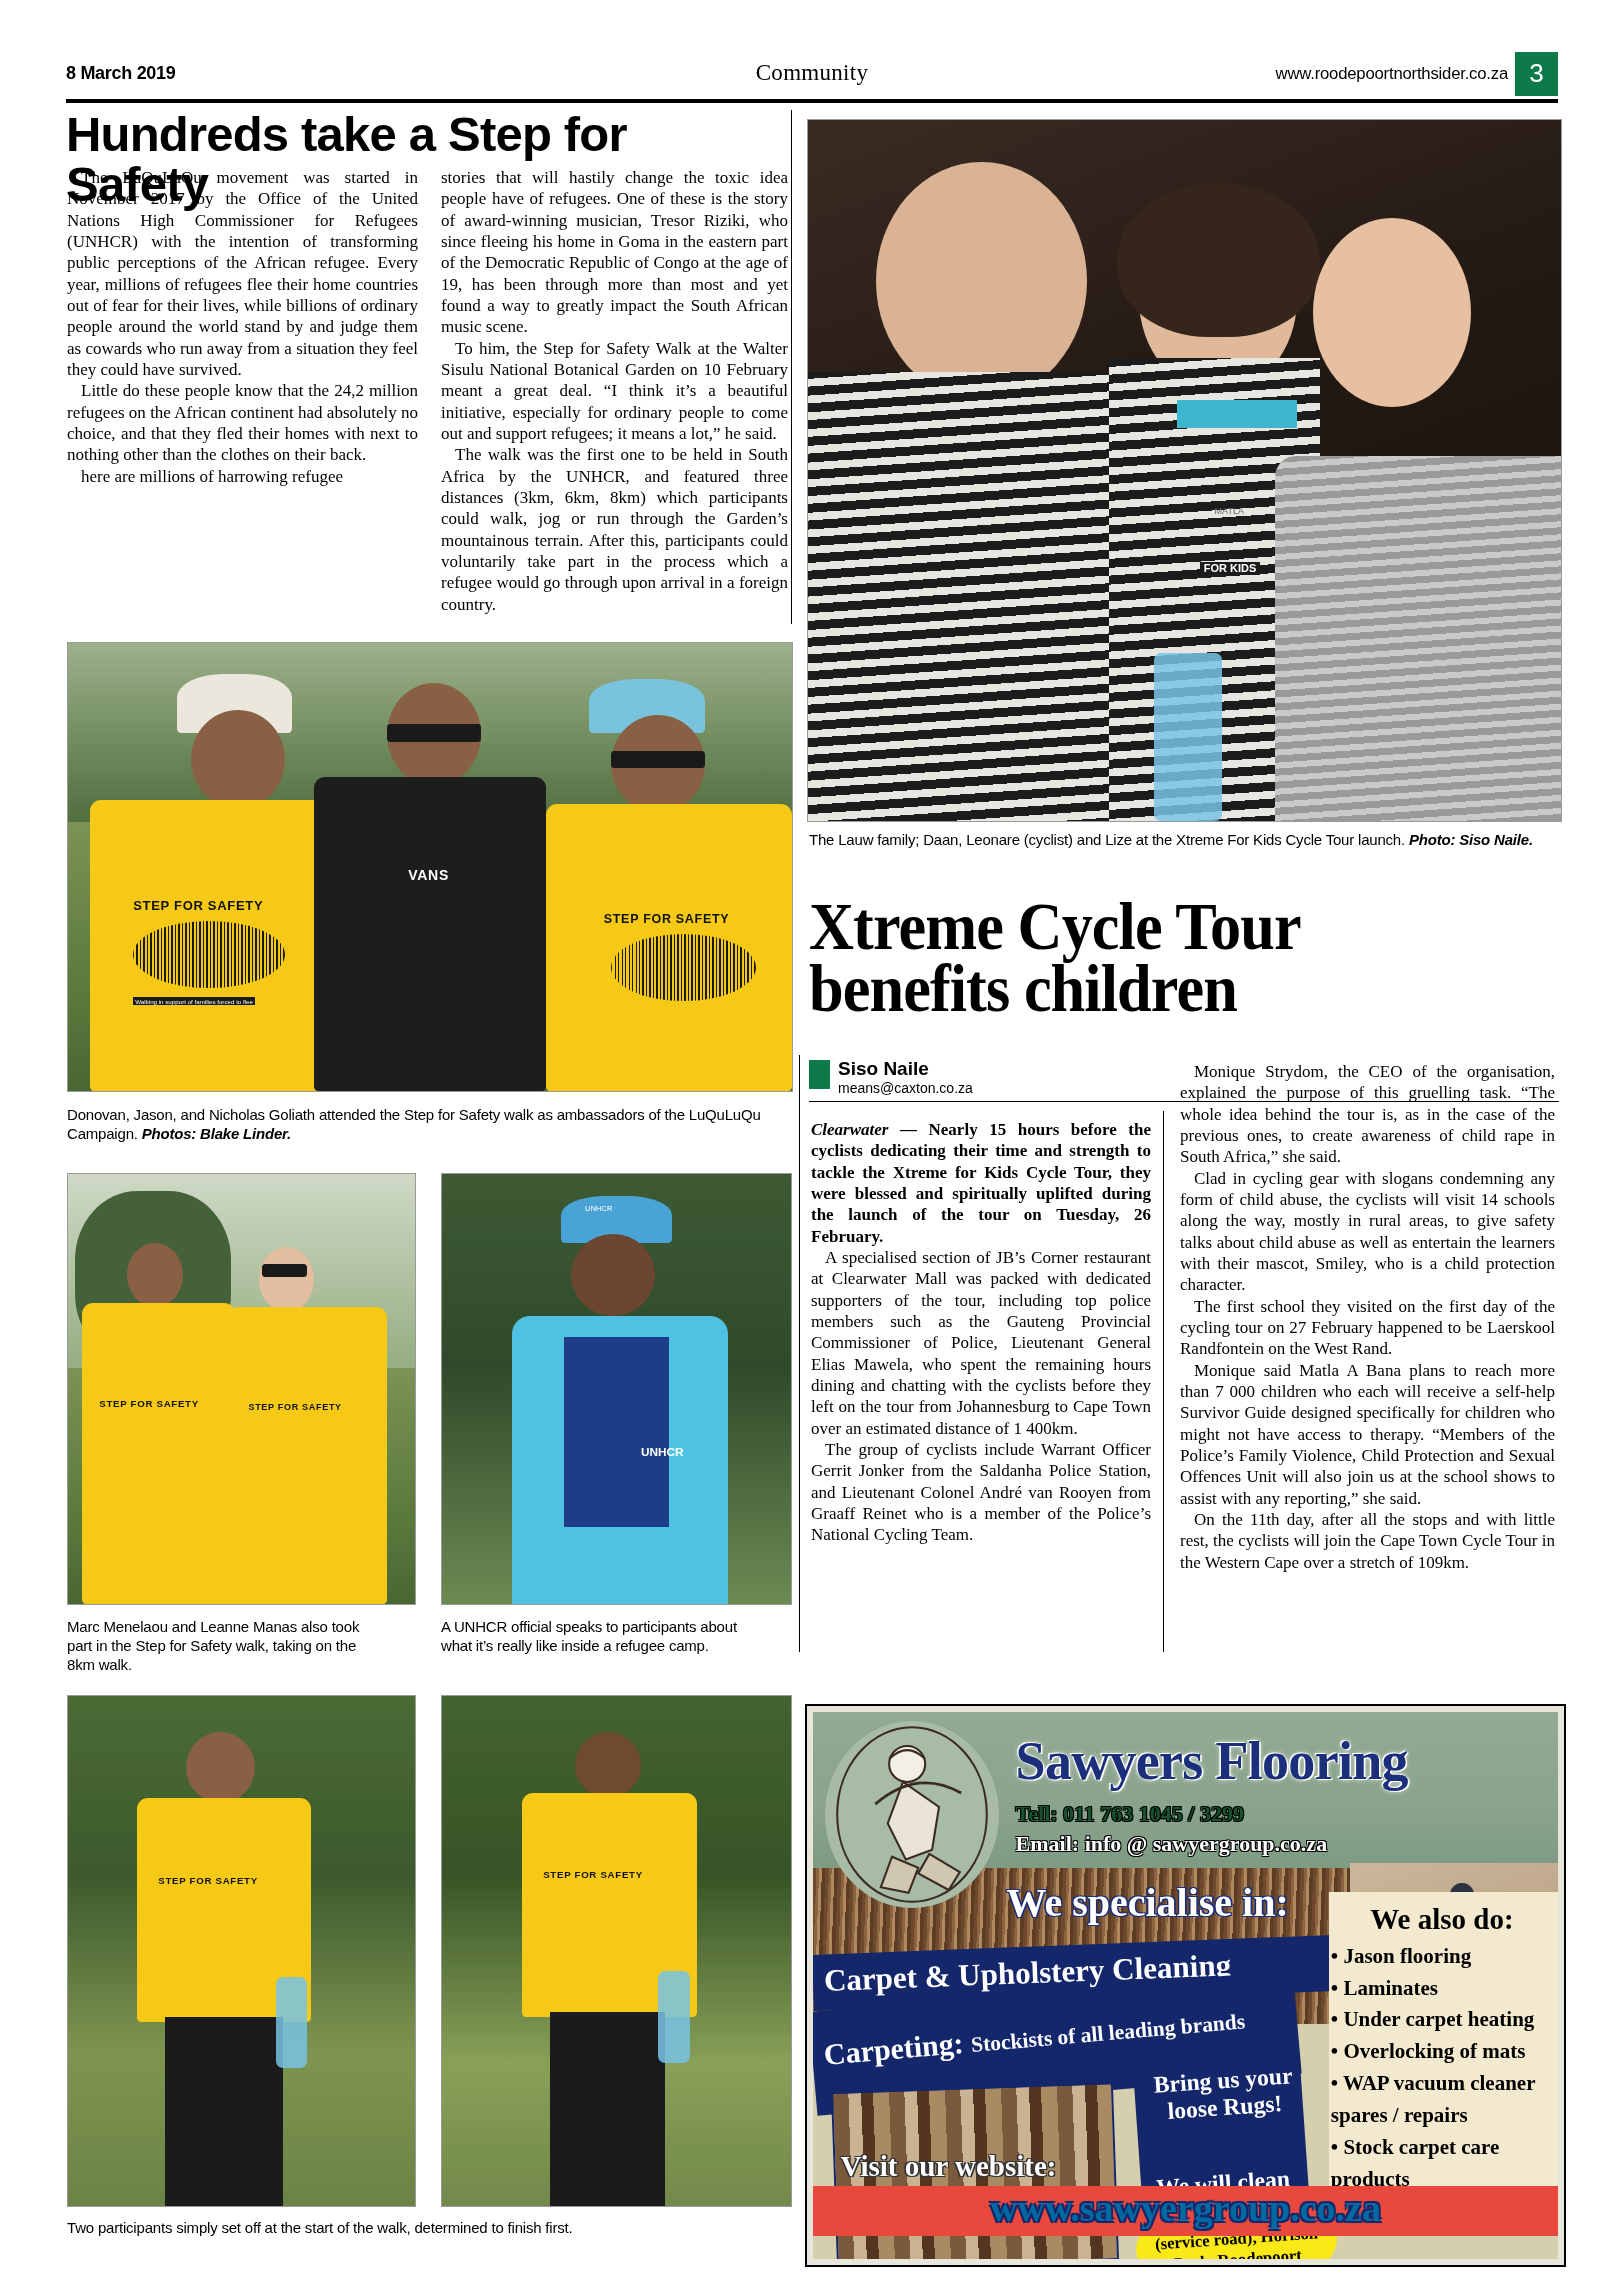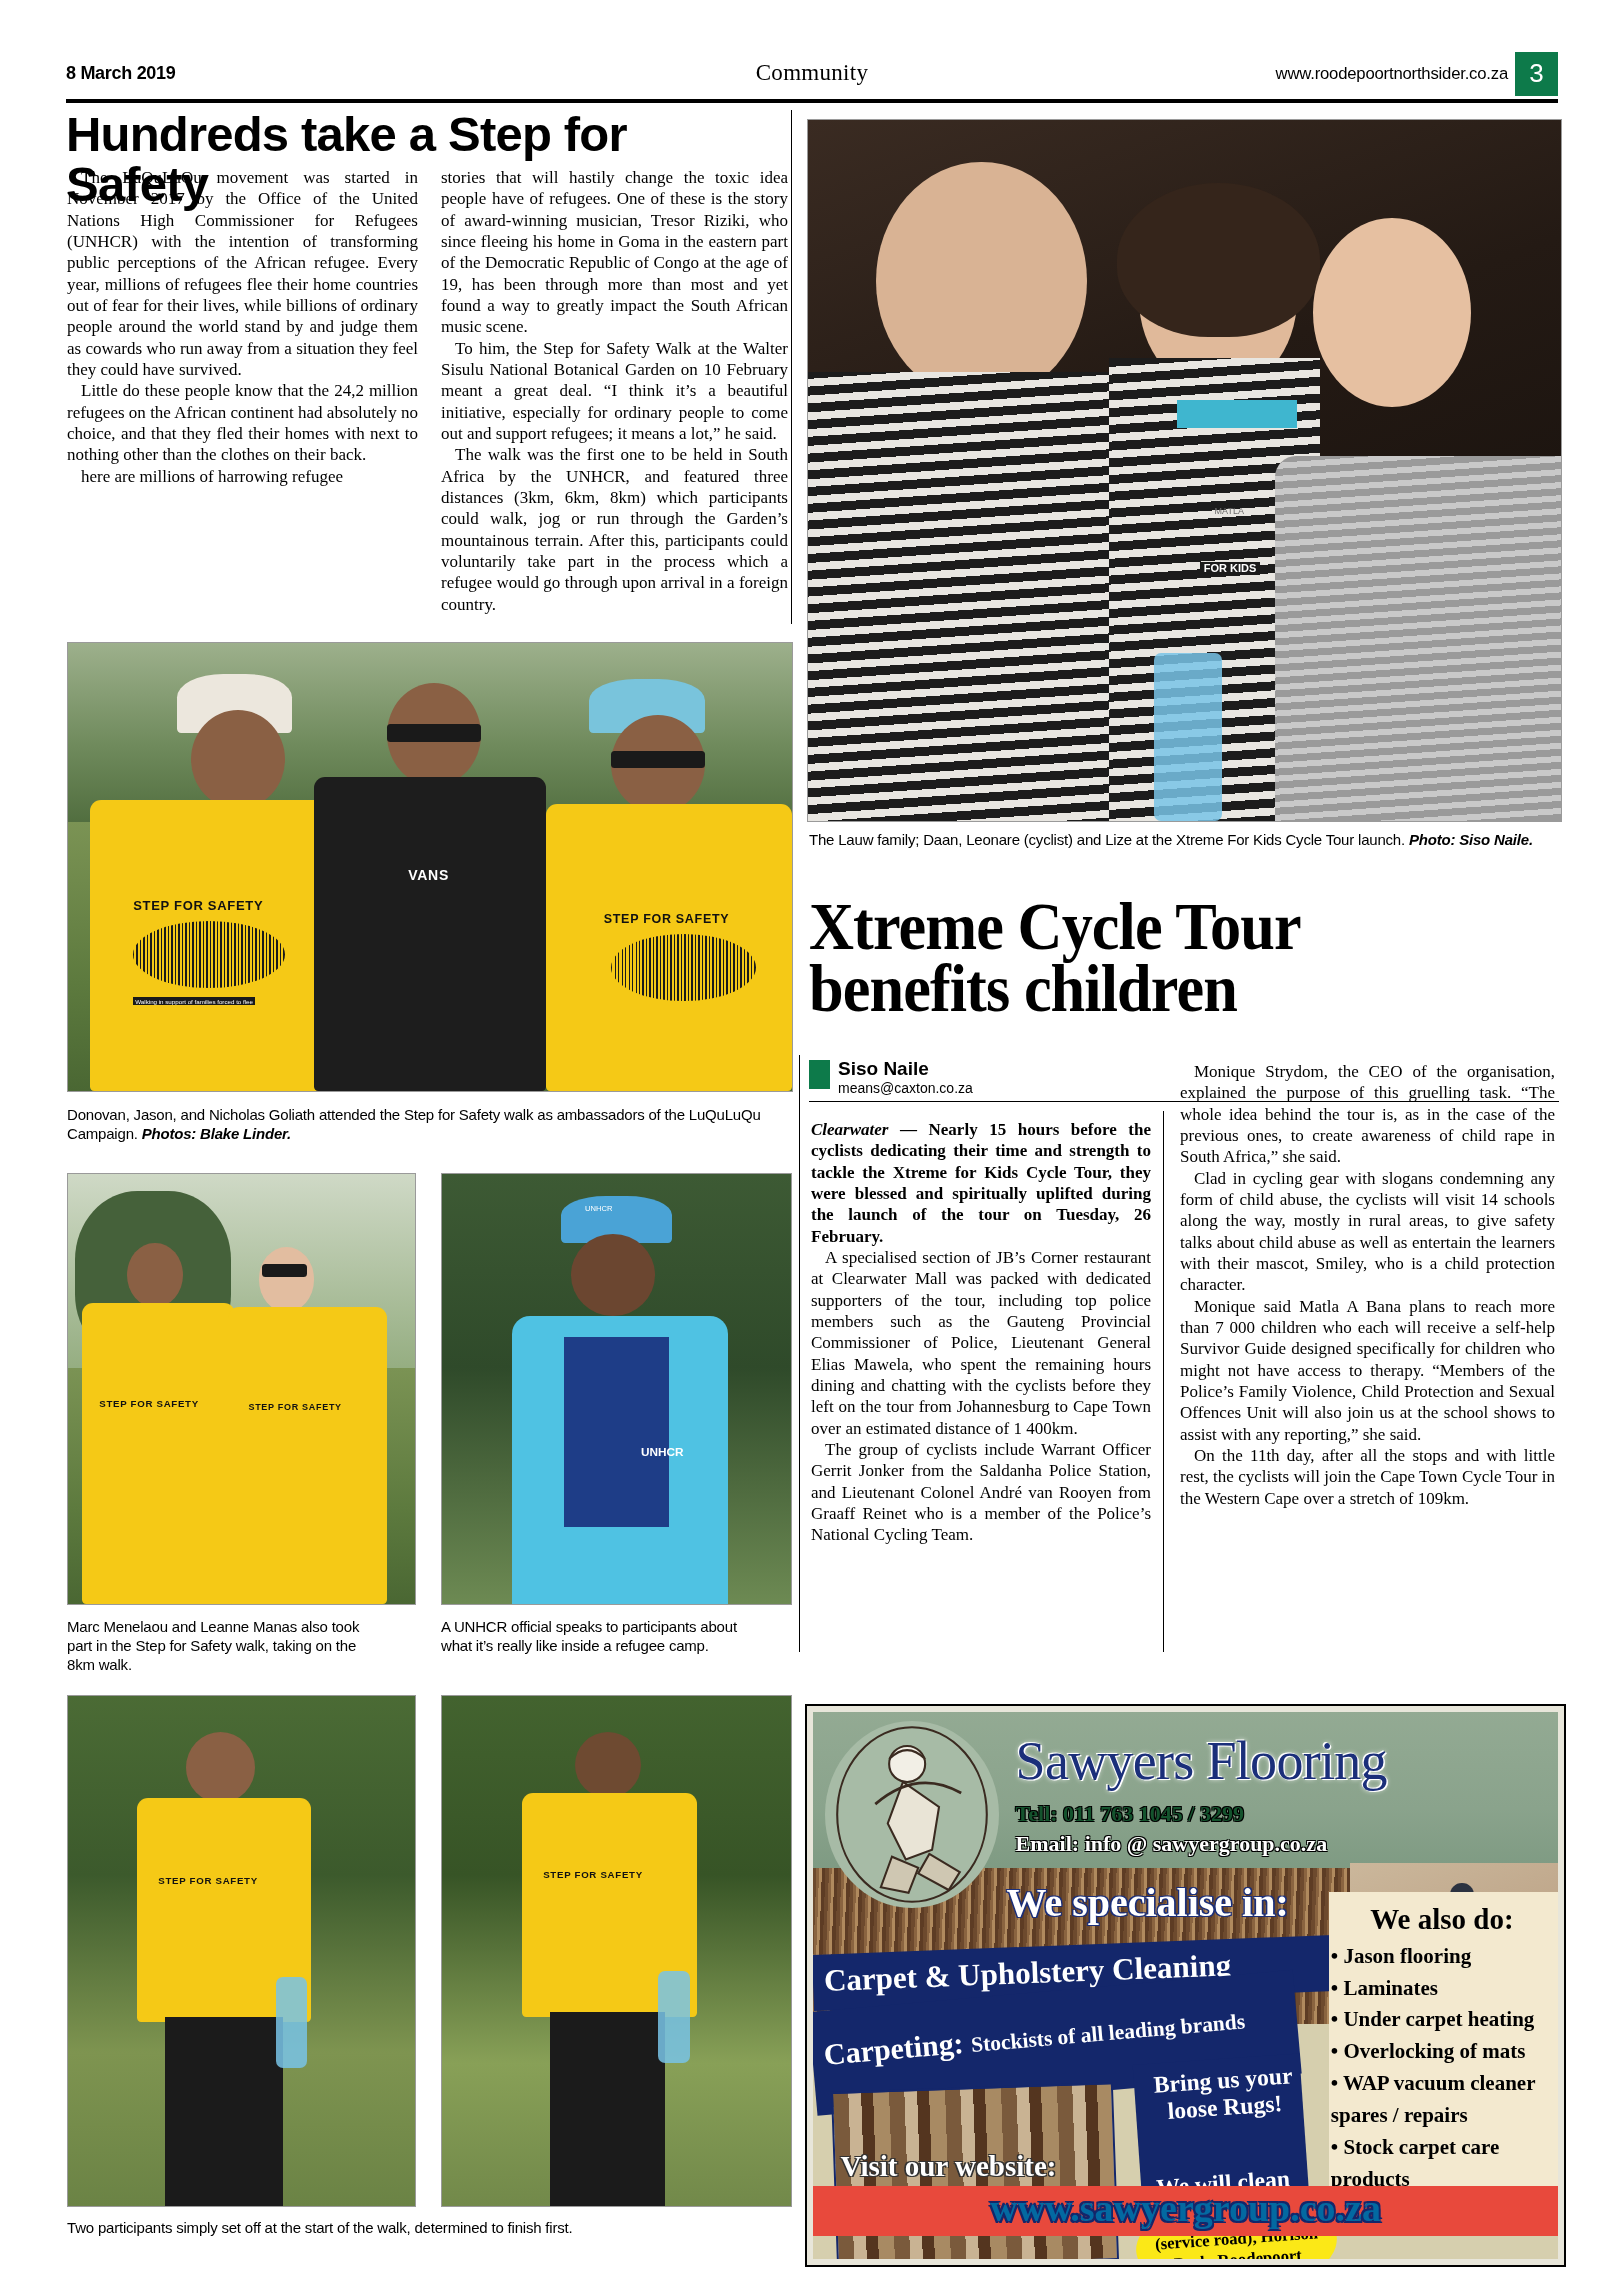--- a/index.html
+++ b/index.html
@@ -59,21 +59,21 @@
   .ad-carpetband{position:absolute;left:0;top:156px;width:100%;height:156px;
       background:repeating-linear-gradient(92deg,#6d4a2e 0 3.5px,#8a6440 3.5px 6.2px,#b08a5e 6.2px 9px,#5d3c24 9px 12.5px);}
   .ad-photoworker{position:absolute;right:0;top:151px;width:208px;height:229px;
       background:linear-gradient(160deg,#cbb79b 0%,#bda488 45%,#9fb3bd 100%);}
   .ad-worker-body{position:absolute;left:42%;top:18%;width:42px;height:121px;background:#3a4250;border-radius:5.6px;}
   .ad-worker-head{position:absolute;left:48%;top:9%;width:23.6px;height:23.6px;background:#2b3240;border-radius:50%;}
   .ad-worker-arm{position:absolute;left:33%;top:30%;width:83px;height:7.6px;background:#2b3240;transform:rotate(28deg);}
   .ad-logo{position:absolute;left:12.5px;top:9.7px;width:174px;height:187px;
       border-radius:50%;background:#a7bba6;}
   .ad-brand{position:absolute;left:203px;top:18px;width:500px;
-      font-family:"Liberation Serif",serif;font-weight:normal;font-size:54px;color:#1b2f7a;
+      font-family:"Liberation Serif",serif;font-weight:bold;font-size:54px;color:#1b2f7a;
       text-shadow:0 0 4.9px #fff, 1.4px 1.4px 0 #fff,-1.4px -1.4px 0 #fff;letter-spacing:-0.7px;}
   .ad-tel{position:absolute;left:203px;top:89px;font-family:"Liberation Serif",serif;
       font-weight:bold;font-size:22px;color:#14532d;
       text-shadow:1px 1px 0 #000,-1px -1px 0 #000,1px -1px 0 #000,-1px 1px 0 #000;}
   .ad-email{position:absolute;left:203px;top:119px;font-family:"Liberation Serif",serif;
       font-weight:bold;font-size:22px;color:#fff;
       text-shadow:1px 1px 0 #000,-1px -1px 0 #000,1px -1px 0 #000,-1px 1px 0 #000;}
   .ad-spec{position:absolute;left:194px;top:167px;font-family:"Liberation Serif",serif;
       font-weight:bold;font-size:40px;color:#fff;
       text-shadow:1.4px 1.4px 0 #1b2f7a,-1.4px -1.4px 0 #1b2f7a,1.4px -1.4px 0 #1b2f7a,-1.4px 1.4px 0 #1b2f7a;}
@@ -205,20 +205,21 @@
   <div class="vrule" style="left:1163px;top:1111px;height:541px;"></div>
 
   <div class="body-col" id="xtreme-c1" style="left:811px;top:1119px;width:340px;">
       <p class="first"><b><i>Clearwater</i></b><b> — Nearly 15 hours before the cyclists dedicating their time and strength to tackle the Xtreme for Kids Cycle Tour, they were blessed and spiritually uplifted during the launch of the tour on Tuesday, 26 February.</b></p>
       <p class="">A specialised section of JB’s Corner restaurant at Clearwater Mall was packed with dedicated supporters of the tour, including top police members such as the Gauteng Provincial Commissioner of Police, Lieutenant General Elias Mawela, who spent the remaining hours dining and chatting with the cyclists before they left on the tour from Johannesburg to Cape Town over an estimated distance of 1 400km.</p>
       <p class="">The group of cyclists include Warrant Officer Gerrit Jonker from the Saldanha Police Station, and Lieutenant Colonel André van Rooyen from Graaff Reinet who is a member of the Police’s National Cycling Team.</p>
     </div>
   <div class="body-col" id="xtreme-c2" style="left:1180px;top:1061px;width:375px;">
       <p class="">Monique Strydom, the CEO of the organisation, explained the purpose of this gruelling task. “The whole idea behind the tour is, as in the case of the previous ones, to create awareness of child rape in South Africa,” she said.</p>
       <p class="">Clad in cycling gear with slogans condemning any form of child abuse, the cyclists will visit 14 schools along the way, mostly in rural areas, to give safety talks about child abuse as well as entertain the learners with their mascot, Smiley, who is a child protection character.</p>
+      <p class="">The first school they visited on the first day of the cycling tour on 27 February happened to be Laerskool Randfontein on the West Rand.</p>
       <p class="">Monique said Matla A Bana plans to reach more than 7 000 children who each will receive a self-help Survivor Guide designed specifically for children who might not have access to therapy. “Members of the Police’s Family Violence, Child Protection and Sexual Offences Unit will also join us at the school shows to assist with any reporting,” she said.</p>
       <p class="">On the 11th day, after all the stops and with little rest, the cyclists will join the Cape Town Cycle Tour in the Western Cape over a stretch of 109km.</p>
     </div>
 
   <div class="photo" style="left:67px;top:642px;width:724px;height:448px;">
     <div class="sky"></div>
     <div class="grass"></div>
 
     <div class="cap" style="left:15%;top:7%;width:16%;height:13%;background:#ece7dd;"></div>
     <div class="head" style="left:17%;top:15%;width:13%;height:22%;"></div>

